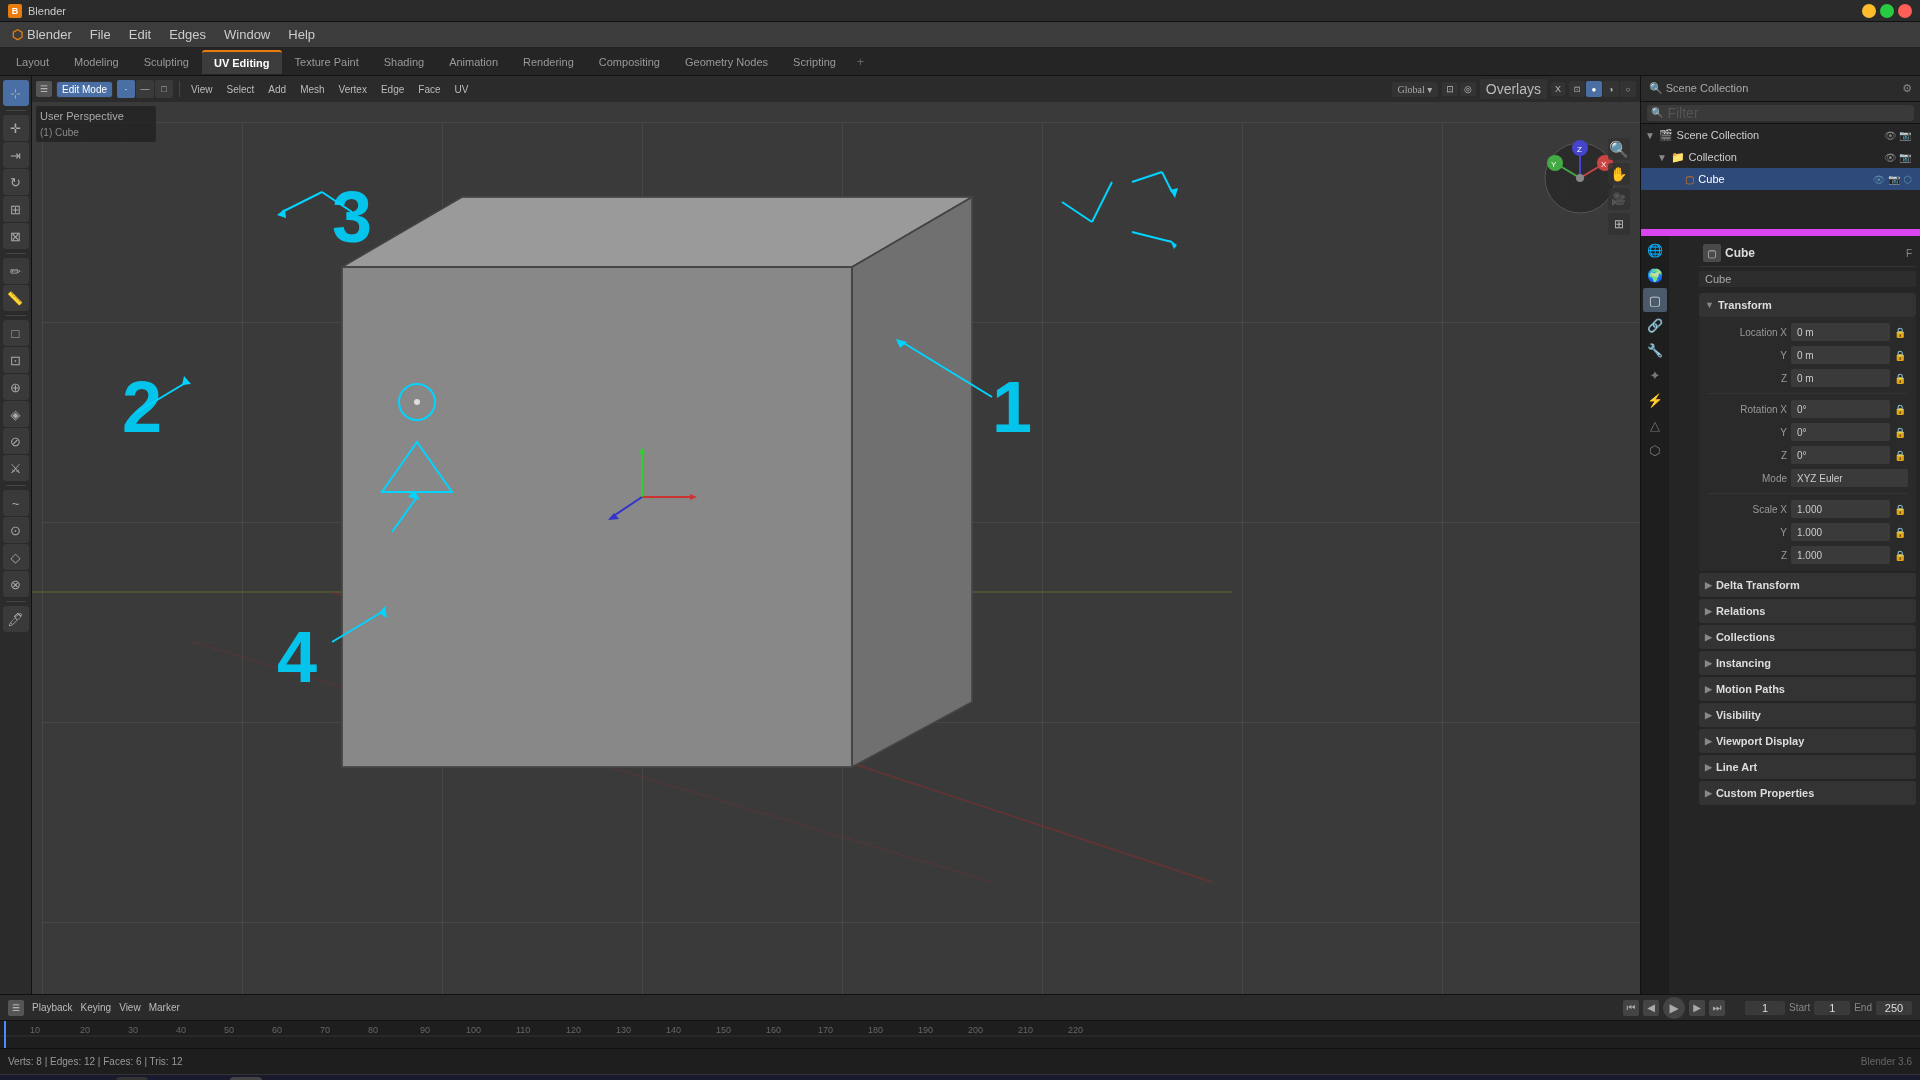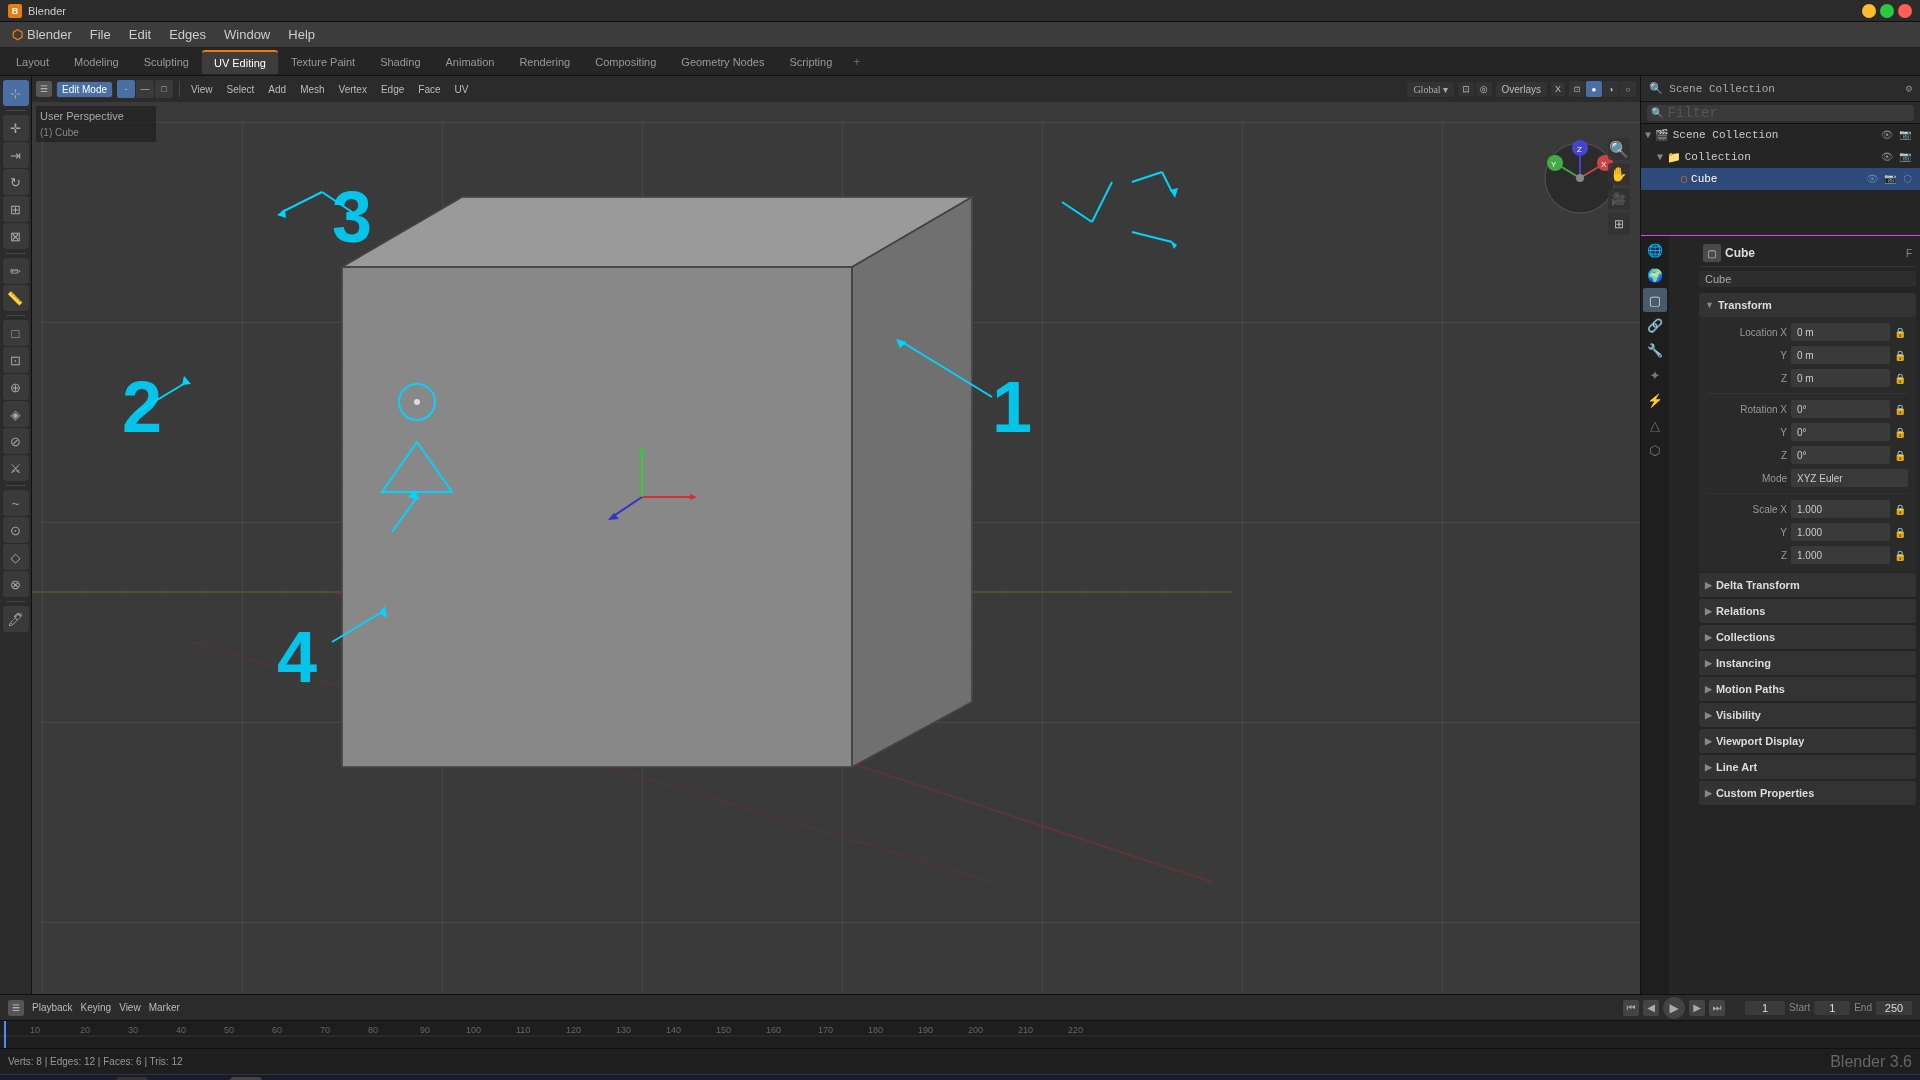--- a/index.html
+++ b/index.html
@@ -75,21 +75,21 @@
     }
     .workspace-tab {
       padding: 4px 12px;
       font-size: 11px;
       color: #999;
       cursor: pointer;
       border-radius: 3px 3px 0 0;
       height: 24px;
       display: flex; align-items: center;
     }
-    .workspace-tab.active { background: #3c3c3c; color: #fff; border-top: 2px solid #e87d0d; }
+    .workspace-tab.active { background: #3c3c3c; color: #fff; border-top: 2px solid #e87d0d; font-weight: bold; }
     .tab-add { color: #666; padding: 4px 8px; cursor: pointer; }
 
     
     #main-layout {
       display: flex;
       width: 100%;
       height: calc(100% - 22px - 26px - 28px - 26px - 28px);
     }
 
     
@@ -163,23 +163,22 @@
       width: 280px;
       background: #252525;
       border-left: 1px solid #111;
       display: flex;
       flex-direction: column;
     }
 
     
     #outliner {
       height: 160px;
-      border-bottom: 1px solid #d946ef;
+      border-bottom: 7px solid #d946ef;
       background: #252525;
-      font-family: Liberation Mono, monospace;
     }
     #outliner-header {
       height: 26px;
       background: #2b2b2b;
       display: flex;
       align-items: center;
       padding: 0 8px;
       font-size: 11px;
       color: #aaa;
       border-bottom: 1px solid #111;
@@ -526,21 +525,21 @@
       <div class="vp-toolbar-item">Vertex</div>
       <div class="vp-toolbar-item">Edge</div>
       <div class="vp-toolbar-item">Face</div>
       <div class="vp-toolbar-item">UV</div>
       <div style="margin-left:auto;display:flex;align-items:center;gap:4px;">
         <div style="font-size:10px;color:#aaa;background:#333;padding:2px 6px;border-radius:2px;cursor:pointer;font-family:Liberation Serif, serif;">Global ▾</div>
         <div style="display:flex;gap:2px;">
           <div style="background:#333;padding:2px 4px;border-radius:2px;font-size:9px;color:#bbb;cursor:pointer;">⊡</div>
           <div style="background:#333;padding:2px 4px;border-radius:2px;font-size:9px;color:#bbb;cursor:pointer;">◎</div>
         </div>
-        <div style="background:#333;padding:2px 6px;border-radius:2px;font-size:10px;color:#bbb;cursor:pointer;">Overlays</div>
+        <div style="background:#333;padding:2px 6px;border-radius:2px;font-size:14px;color:#bbb;cursor:pointer;">Overlays</div>
         <div style="background:#333;padding:2px 4px;border-radius:2px;font-size:9px;color:#bbb;cursor:pointer;">X</div>
         <div style="display:flex;gap:1px;">
           <div style="width:16px;height:16px;background:#333;border-radius:2px;display:flex;align-items:center;justify-content:center;font-size:8px;color:#bbb;cursor:pointer;">⊡</div>
           <div style="width:16px;height:16px;background:#4a6fa5;border-radius:2px;display:flex;align-items:center;justify-content:center;font-size:8px;color:#fff;cursor:pointer;">●</div>
           <div style="width:16px;height:16px;background:#333;border-radius:2px;display:flex;align-items:center;justify-content:center;font-size:8px;color:#bbb;cursor:pointer;">◑</div>
           <div style="width:16px;height:16px;background:#333;border-radius:2px;display:flex;align-items:center;justify-content:center;font-size:8px;color:#bbb;cursor:pointer;">○</div>
         </div>
       </div>
     </div>
 
@@ -910,21 +909,21 @@
       <text x="1068" y="12" font-size="9" fill="#666" font-family="Arial">220</text>
 
       <line x1="5" y1="0" x2="5" y2="28" stroke="#4a8aff" stroke-width="2"></line>
     </svg>
   </div>
 </div>
 
 <div id="statusbar">
   <span style="color:#999;font-size:10px;">Verts: 8 | Edges: 12 | Faces: 6 | Tris: 12</span>
   <span style="flex:1;"></span>
-  <span style="color:#666;font-size:16px;">Blender 3.6</span>
+  <span style="color:#666;font-size:10px;">Blender 3.6</span>
 </div>
 
 <div id="taskbar" style="height:32px;background:#1a1a2e;display:flex;align-items:center;padding:0 4px;gap:2px;">
   <div class="taskbar-btn" style="font-size:16px;">🪟</div>
   <div class="taskbar-app" style="width:28px;height:28px;">
     
   </div>
   <div class="taskbar-app" style="font-size:14px;">📁</div>
   <div class="taskbar-app" style="font-size:14px;background:#333;border-radius:4px;">🌐</div>
   <div class="taskbar-app" style="font-size:14px;">📄</div>

